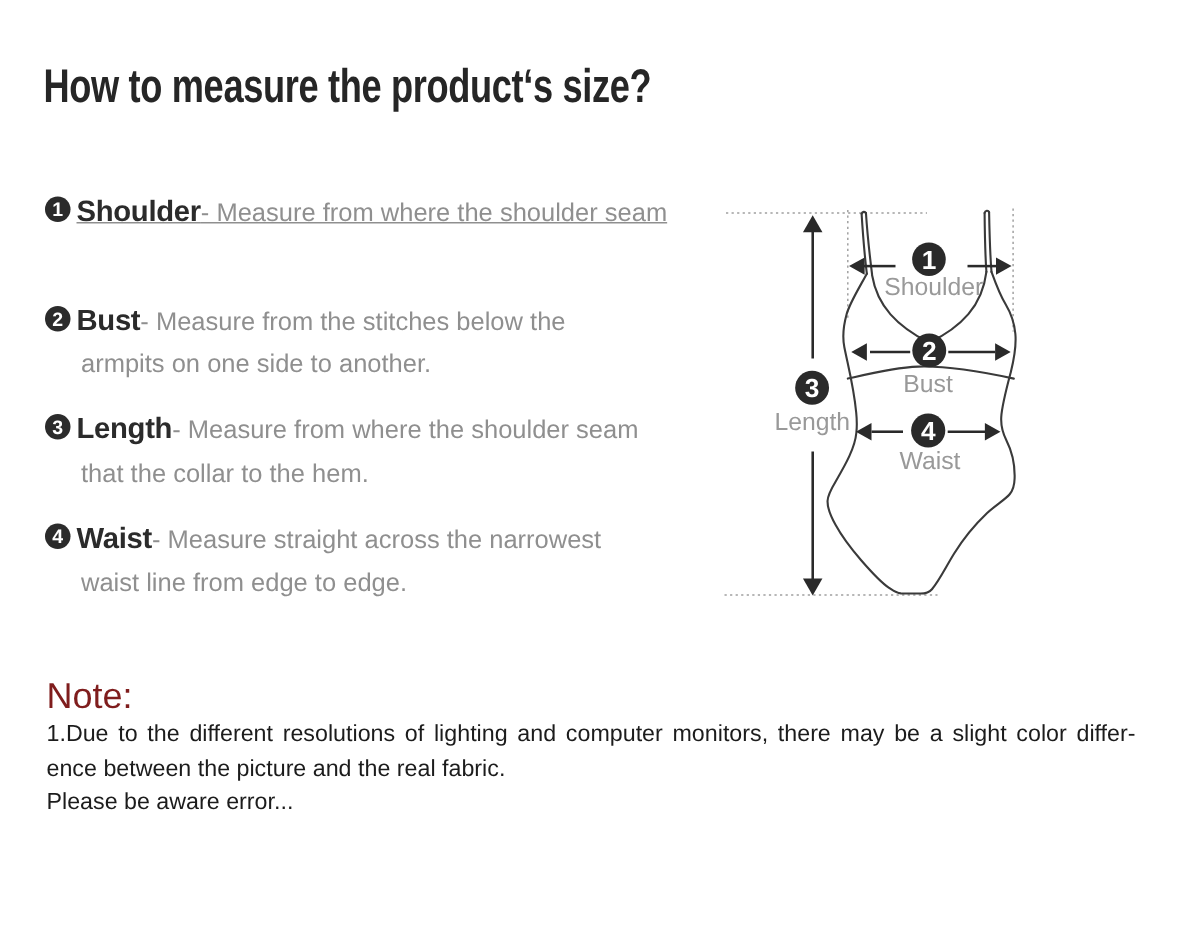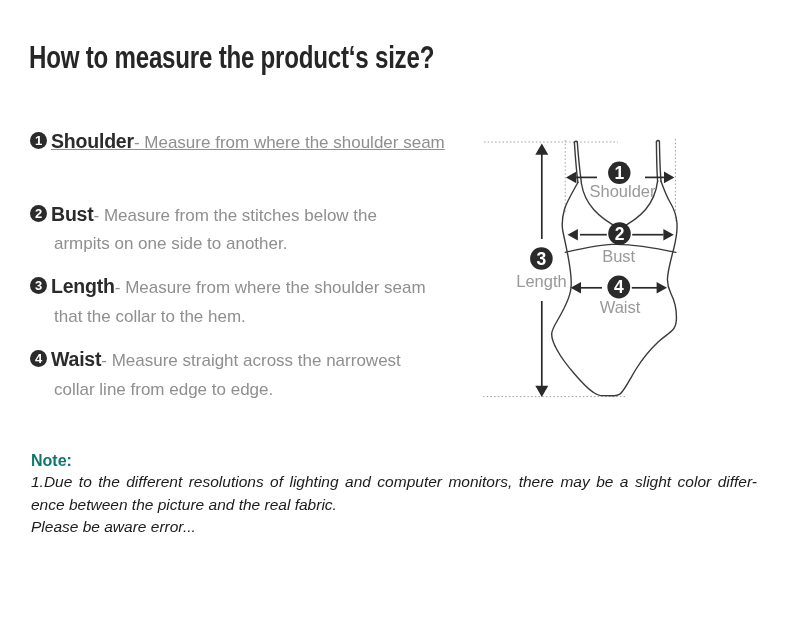--- a/index.html
+++ b/index.html
@@ -3,22 +3,22 @@
 <meta charset="utf-8">
 <style>
 html,body{margin:0;padding:0;background:#ffffff;}
 body{width:790px;height:630px;position:relative;overflow:hidden;font-family:"Liberation Sans",sans-serif;}
 .title{position:absolute;left:29px;top:41.5px;font-size:31.5px;line-height:1;font-weight:bold;color:#262626;letter-spacing:-0.3px;white-space:nowrap;transform:scaleX(0.766);transform-origin:0 0;}
 .item{position:absolute;left:30px;font-size:17px;color:#8f8f8f;line-height:28.8px;white-space:nowrap;}
 .item .l2{padding-left:24px;}
 .badge{display:inline-block;width:17px;height:17px;border-radius:50%;background:#2b2b2b;color:#fff;font-size:13px;font-weight:bold;text-align:center;line-height:17px;vertical-align:3px;margin-right:4px;}
 .name{font-size:19.5px;font-weight:bold;color:#2b2b2b;letter-spacing:-0.2px;}
 .note{position:absolute;left:31px;top:453px;width:726px;}
-.notehead{font-size:16px;font-weight:bold;color:#0f766e;line-height:1;margin-bottom:2px;letter-spacing:0px;}
-.ntext{font-size:15.5px;font-style:italic;color:#1c1c1c;line-height:22.7px;}
+.notehead{font-size:24px;font-weight:normal;color:#7f1d1d;line-height:1;margin-bottom:2px;letter-spacing:0px;}
+.ntext{font-size:15.5px;color:#1c1c1c;line-height:22.7px;}
 .ntext .just{text-align:justify;text-align-last:justify;}
 </style>
 </head>
 <body>
 <div class="title">How to measure the product‘s size?</div>
 
 <div class="item" style="top:127px;text-decoration:underline;">
   <span class="badge">1</span><span class="name">Shoulder</span>- Measure from where the shoulder seam<br>
 </div>
 
@@ -27,21 +27,21 @@
   <span class="l2">armpits on one side to another.</span>
 </div>
 
 <div class="item" style="top:272.4px;">
   <span class="badge">3</span><span class="name">Length</span>- Measure from where the shoulder seam<br>
   <span class="l2">that the collar to the hem.</span>
 </div>
 
 <div class="item" style="top:345.1px;">
   <span class="badge">4</span><span class="name">Waist</span>- Measure straight across the narrowest<br>
-  <span class="l2">collar line from edge to edge.</span>
+  <span class="l2">waist line from edge to edge.</span>
 </div>
 
 <svg style="position:absolute;left:480px;top:120px;" width="312" height="312" viewBox="480 120 312 312">
   <g stroke="#a0a0a0" stroke-width="1" stroke-dasharray="1.5,2.2" fill="none">
     <path d="M484,142 H618"></path>
     <path d="M483,396.6 H625"></path>
     <path d="M565.2,140 V213"></path>
     <path d="M675.4,139 V221"></path>
   </g>
 

